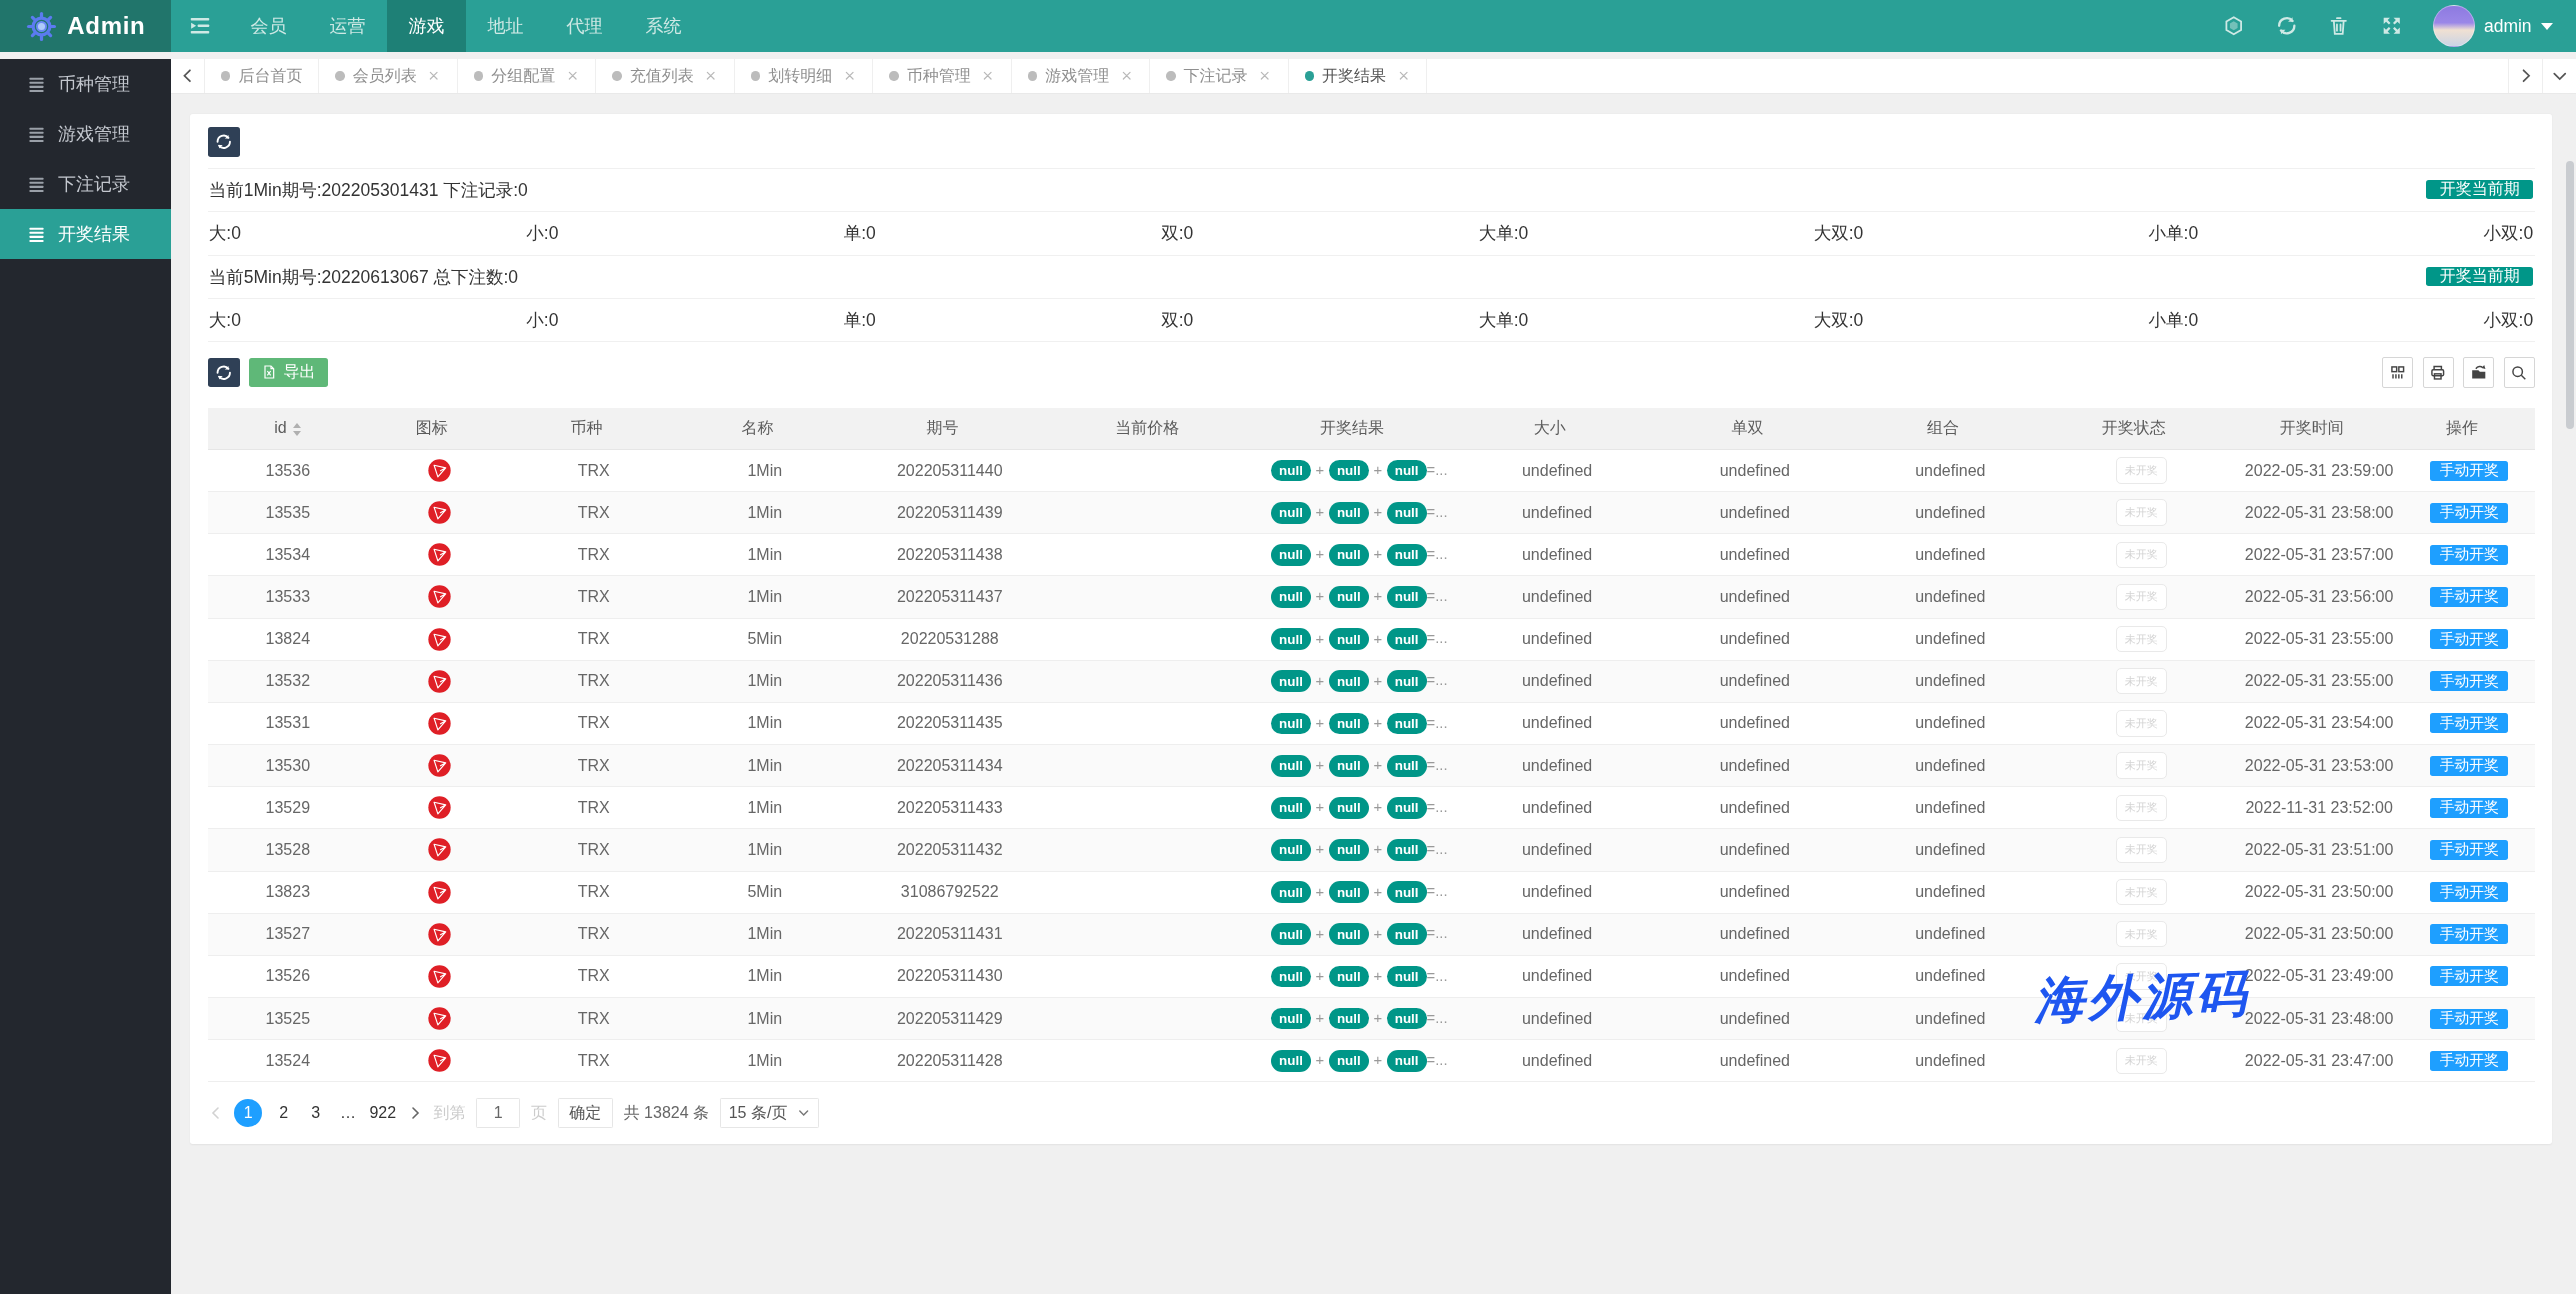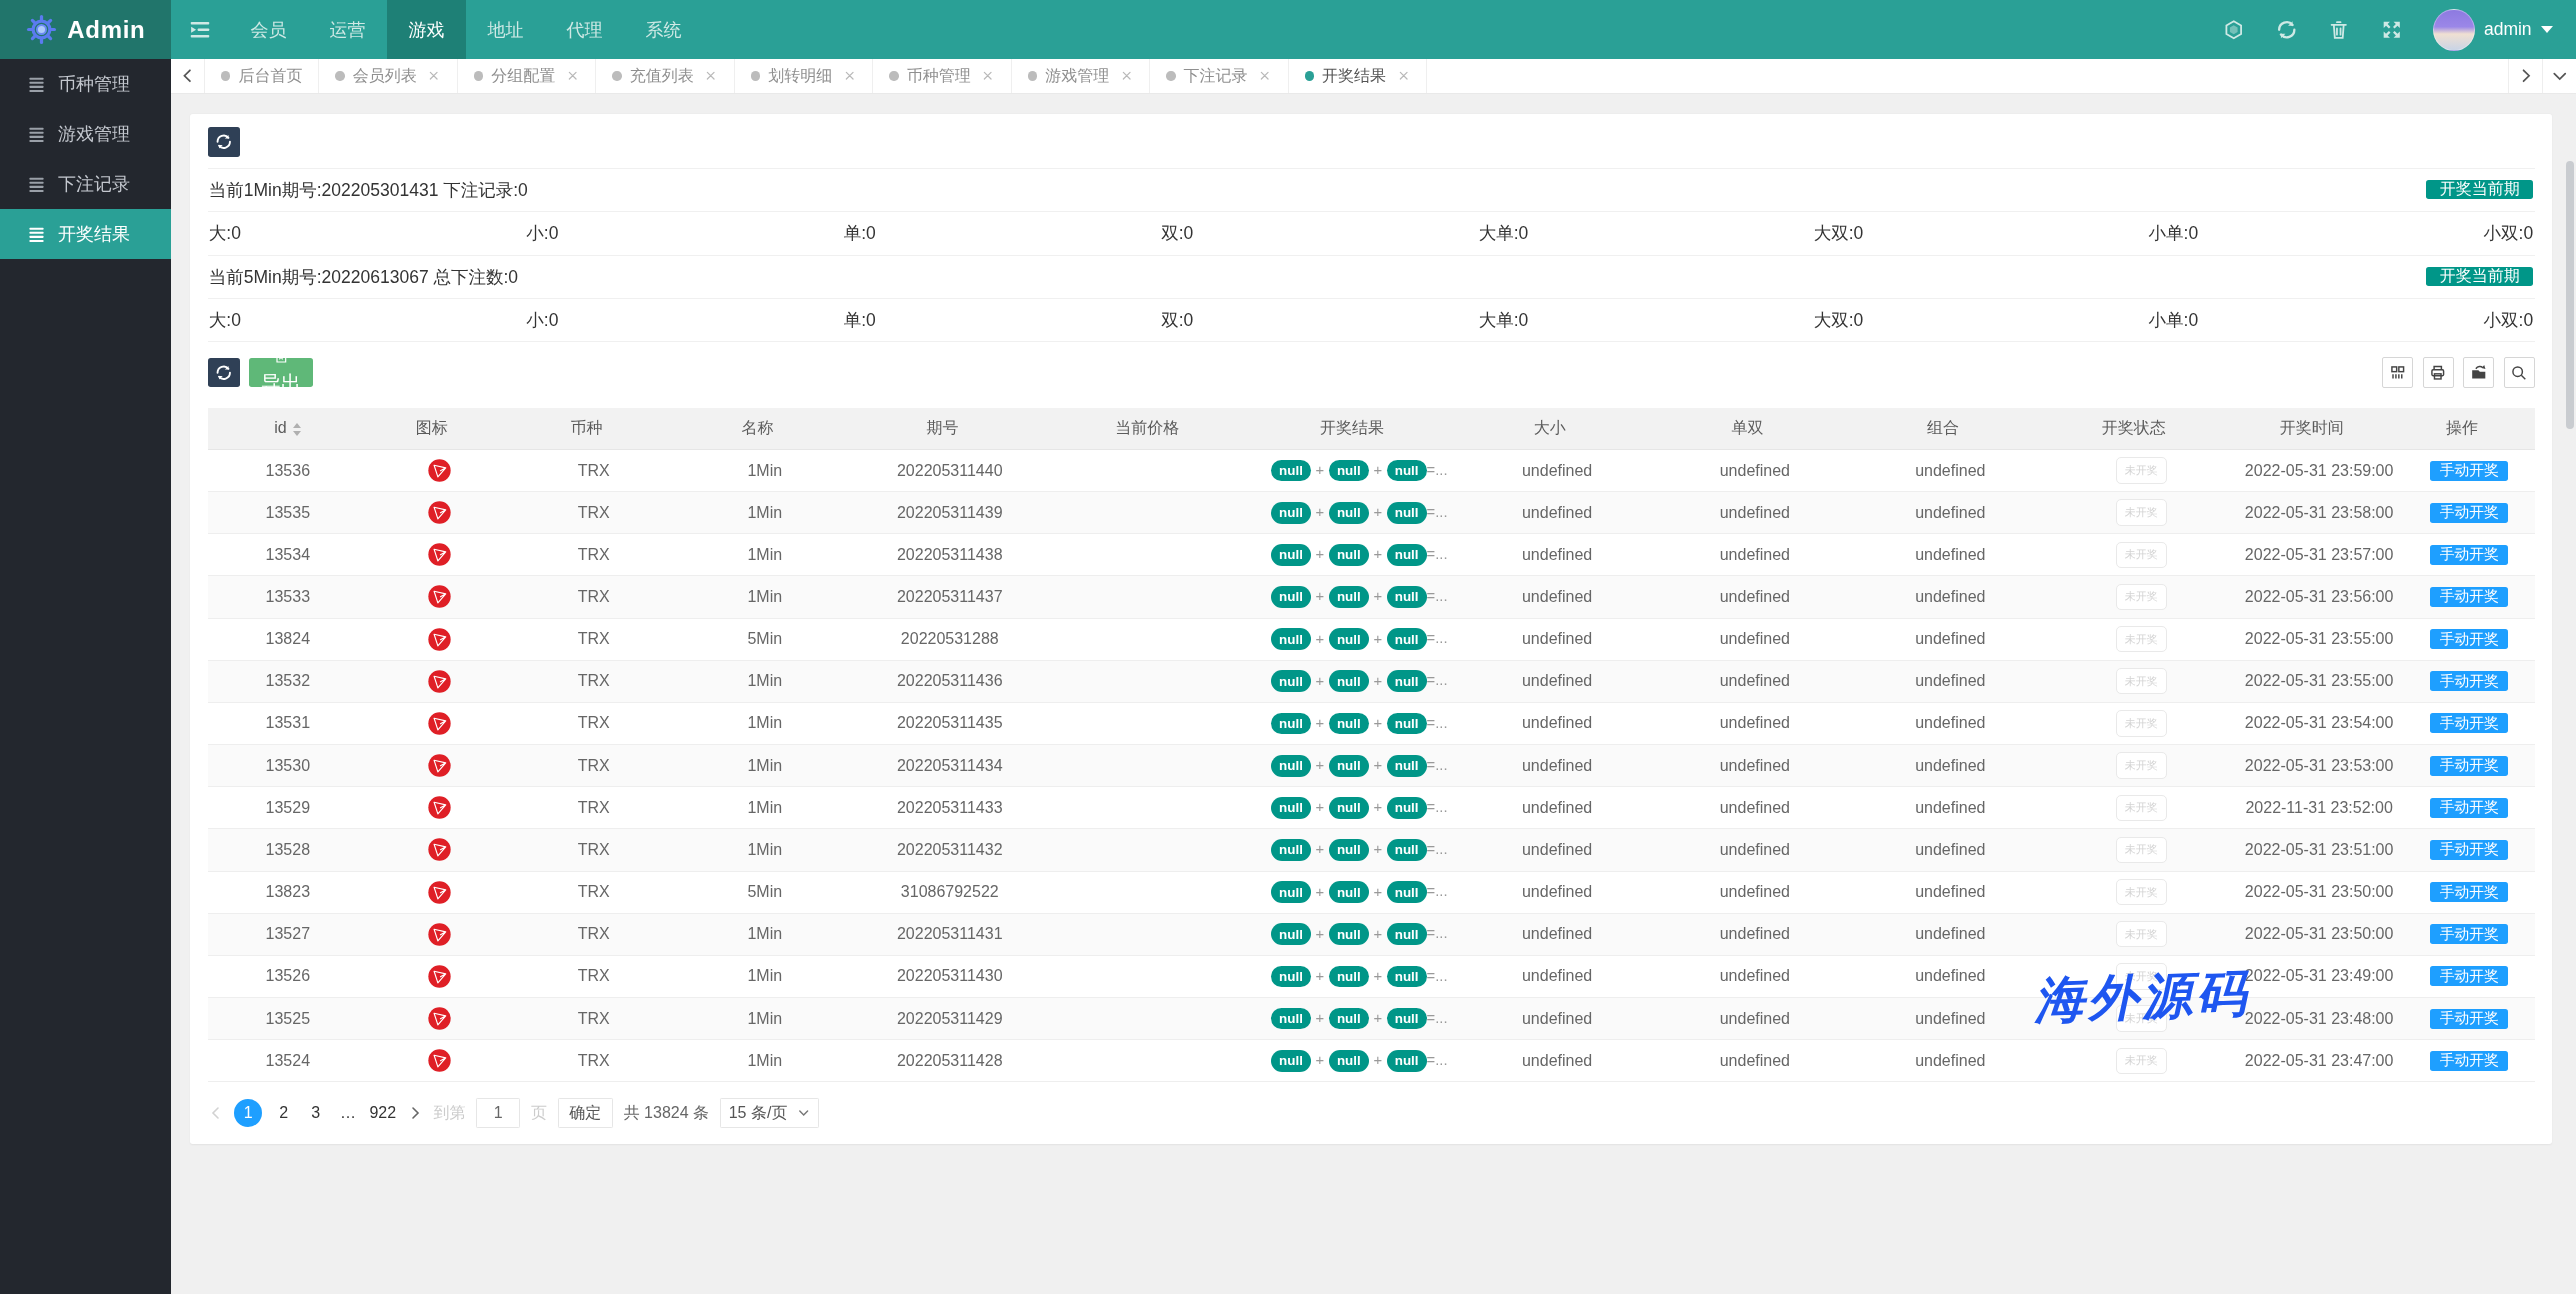--- a/index.html
+++ b/index.html
@@ -1,21 +1,21 @@
 <!DOCTYPE html>
 <html style="font-size:10.7px"><head>
 <meta charset="utf-8">
 <style>
   * { margin:0; padding:0; box-sizing:border-box; }
   html,body { width:2576px; height:1295px; }
   body { font-family:"Liberation Sans", sans-serif; background:#f0f0f0; overflow:hidden; }
   .page { position:relative; width:2576px; height:1295px; overflow:hidden; background:#f0f0f0; }
 
   
-  .header { position:absolute; left:0; top:0; right:0; height:59px; background:#2aa096; display:flex; align-items:stretch; z-index:30; }
+  .header { position:absolute; left:0; top:0; right:0; height:52px; background:#2aa096; display:flex; align-items:stretch; z-index:30; }
   .logo { width:171px; background:#21756b; display:flex; align-items:center; justify-content:center; gap:10.7px; }
   .logo-text { color:#fff; font-size:24px; font-weight:bold; letter-spacing:0.7px; }
   .nav { display:flex; align-items:stretch; }
   .nav-item { display:flex; align-items:center; padding:0 21.5px; color:#cfe9e5; font-size:18px; cursor:pointer; }
   .nav-item.active { background:#1e8076; color:#fff; }
   .nav-burger { display:flex; align-items:center; justify-content:center; width:58px; color:#cfe9e5; }
   .header-right { margin-left:auto; display:flex; align-items:center; gap:29.5px; padding-right:23px; }
   .h-icon { width:23px; height:23px; color:#cfe9e5; display:flex; align-items:center; justify-content:center; cursor:pointer; }
   .avatar { width:42px; height:42px; border-radius:50%; background:linear-gradient(180deg,#8d7ae0 0%,#9b87e8 42%,#f0e0d2 60%,#c9d4e6 100%); border:1.3px solid rgba(255,255,255,.35); cursor:pointer; }
   .user-wrap { display:flex; align-items:center; gap:9.4px; cursor:pointer; }
@@ -42,21 +42,21 @@
   .tab .close { display:none; margin-left:2.7px; color:#b9b9b9; }
   .tab.closable .close { display:flex; }
 
   
   .main { position:absolute; left:171px; top:94px; right:0; bottom:0; background:#f0f0f0; padding:20px 24px 0 19px; }
   .card { background:#fff; border-radius:2.7px; box-shadow:0 0.7px 2px rgba(0,0,0,.06); padding:13.4px 17.5px 13.4px; position:relative; }
   .sep { height:0.7px; background:#f0f0f0; }
 
   .btn { border:none; cursor:pointer; display:inline-flex; align-items:center; justify-content:center; border-radius:2.7px; font-family:inherit; }
   .btn-dark { width:32px; height:29.5px; background:#2f4056; color:#fff; }
-  .btn-green { height:29.5px; background:#5FB878; color:#fff; font-size:20px; padding:0 12px; gap:6.7px;flex-direction:column; }
+  .btn-green { height:29.5px; background:#5FB878; color:#fff; font-size:16px; padding:0 12px; gap:6.7px; }
   .btn-teal { height:19px; background:#009688; color:#fff; font-size:16px; padding:0 13.4px; }
   .btn-blue { height:20px; background:#1E9FFF; color:#fff; font-size:14.8px; padding:0 9.4px; }
 
   .card-head { padding-bottom:10.7px; }
   .panel-row { display:flex; align-items:center; justify-content:space-between; padding:9.4px 1.3px; }
   .period-title { font-size:17.5px; color:#333; }
   .stats-row { display:flex; align-items:center; justify-content:space-between; padding:9.4px 1.3px; }
   .stat { font-size:17.5px; color:#333; }
 
   .table-toolbar { margin-top:14.8px; display:flex; align-items:center; justify-content:space-between; }

